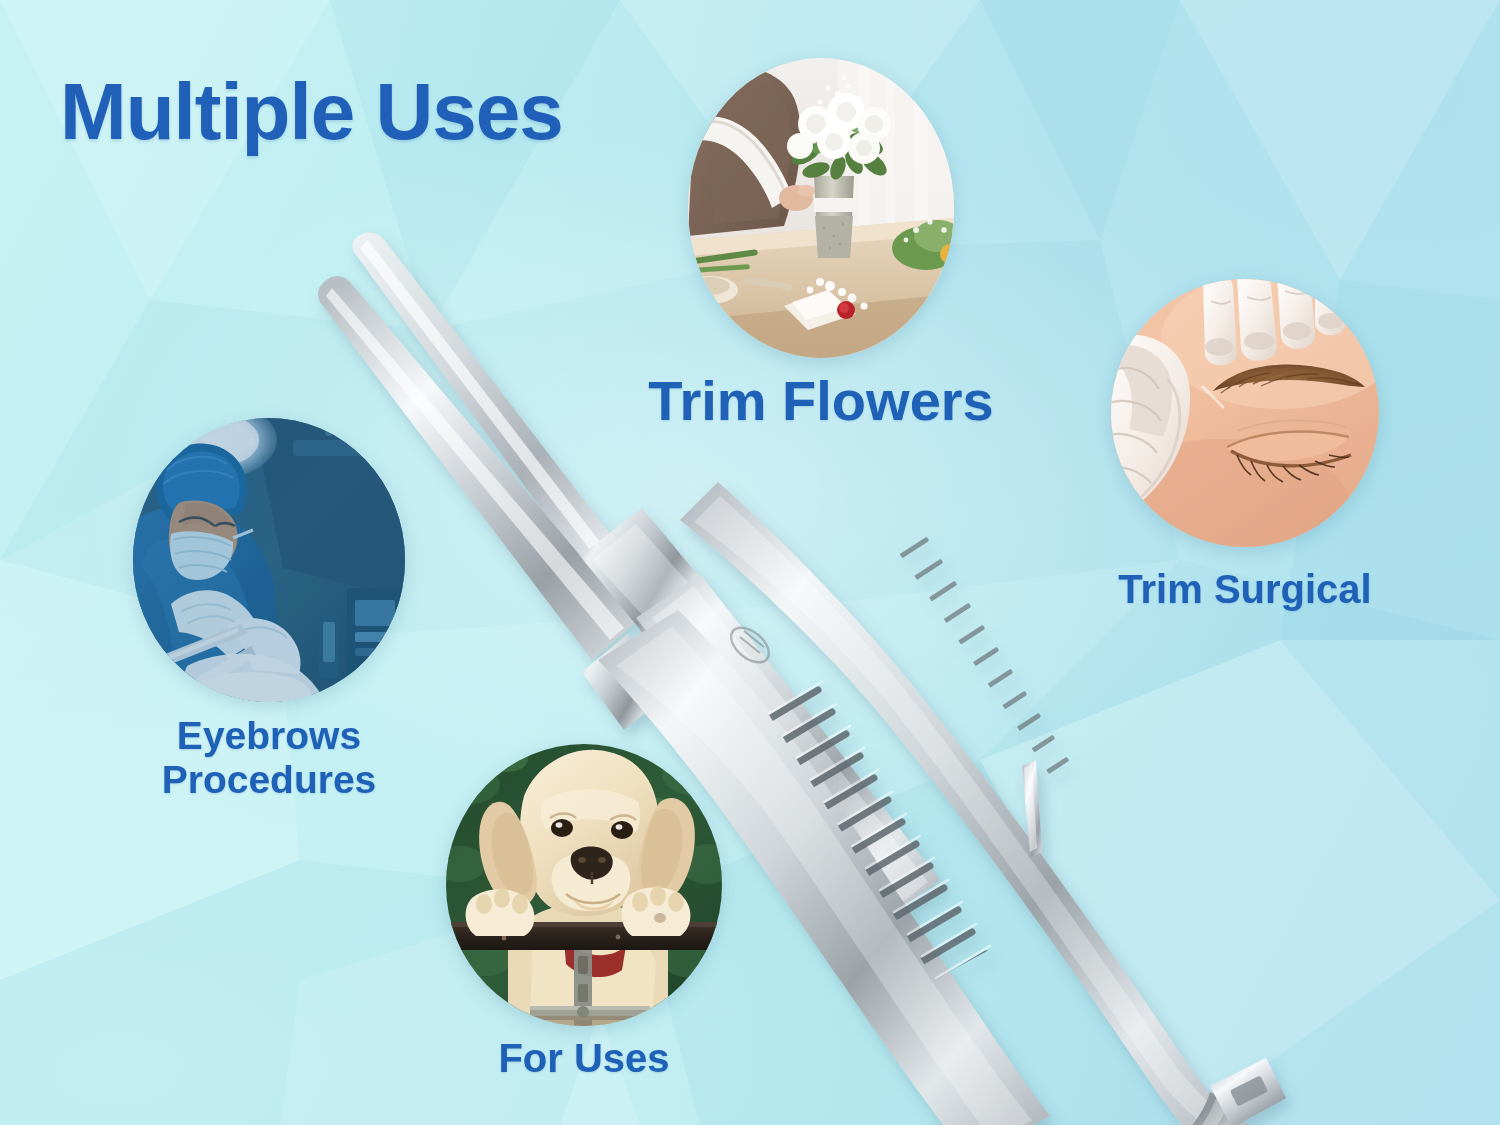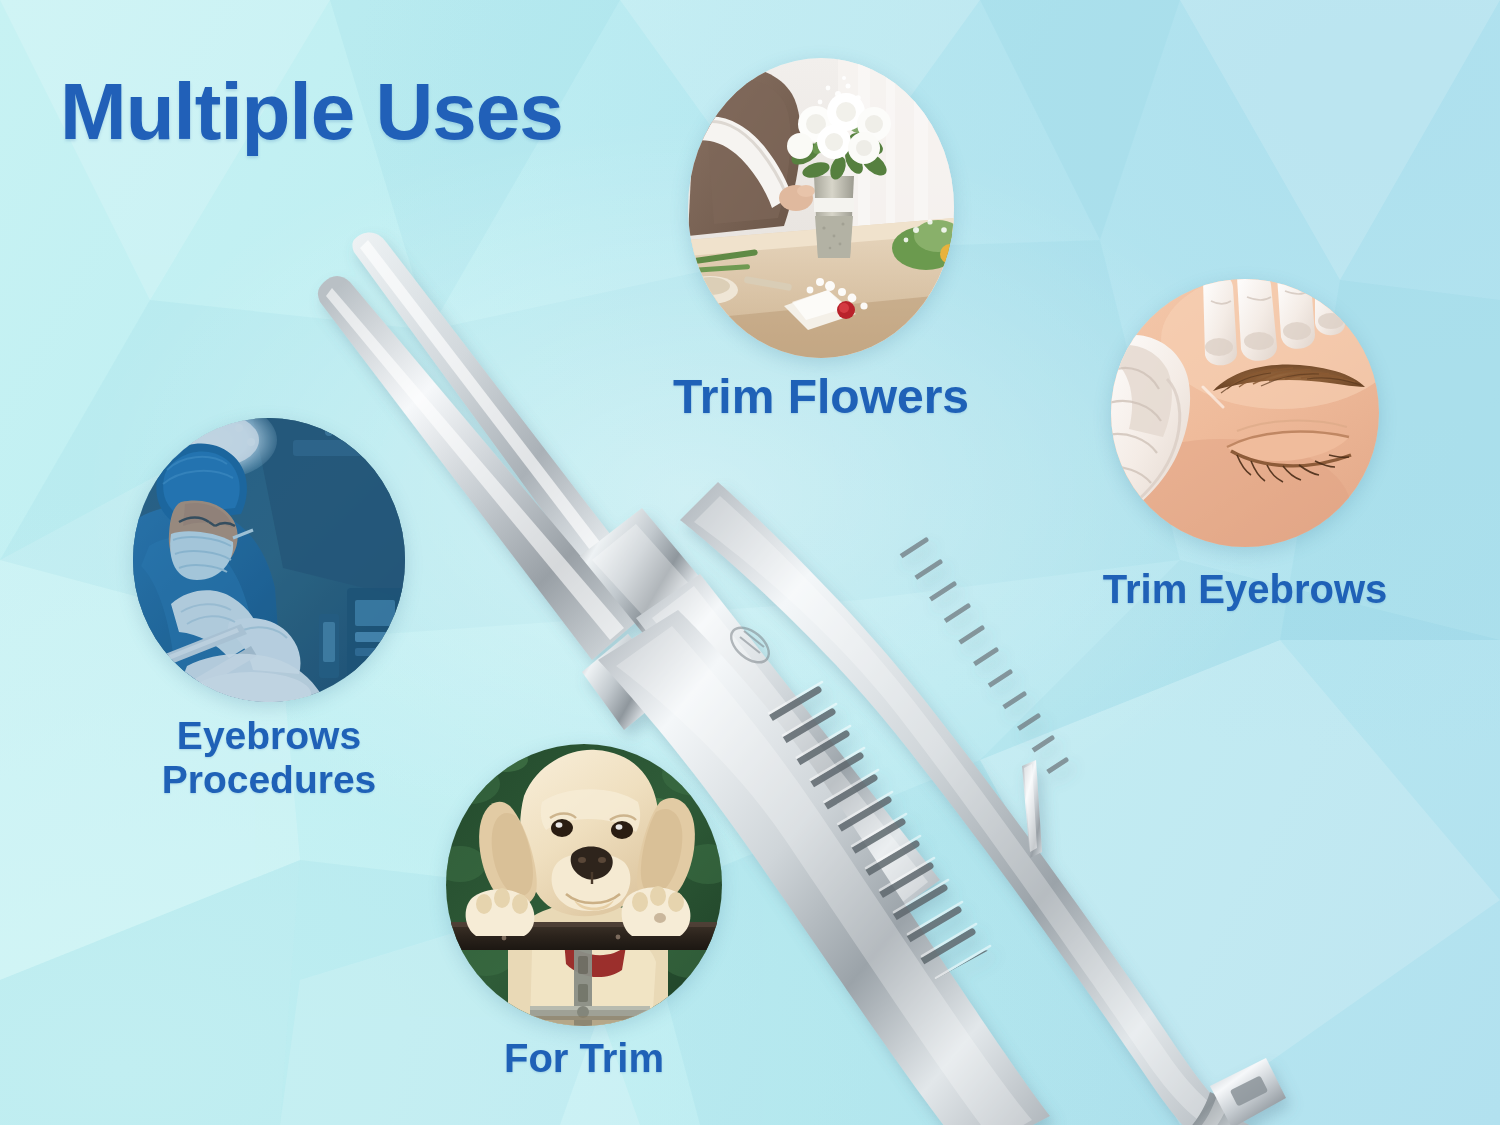--- a/index.html
+++ b/index.html
@@ -46,21 +46,21 @@
   .caption{
     position:absolute;left:50%;transform:translateX(-50%);
     color:#1f61b7;font-weight:bold;text-align:center;
     white-space:pre;line-height:1.12;
     text-shadow:0 1px 2px rgba(90,150,200,.3);
   }
 
   
   #f-flowers{left:688px;top:58px;}
   #f-flowers .circle{width:266px;height:300px;border-radius:50%;}
-  #f-flowers .caption{top:312px;font-size:48px;}
+  #f-flowers .caption{top:312px;font-size:56px;}
 
   #f-eyebrows{left:1111px;top:279px;}
   #f-eyebrows .circle{width:268px;height:268px;}
   #f-eyebrows .caption{top:288px;font-size:40px;}
 
   #f-surgical{left:133px;top:418px;}
   #f-surgical .circle{width:272px;height:284px;}
   #f-surgical .caption{top:296px;font-size:39px;}
 
   #f-pets{left:446px;top:744px;}
@@ -477,21 +477,21 @@
             <path d="M-2,124 C18,118 40,126 50,142"></path>
             <path d="M-4,156 C16,152 36,160 46,174"></path>
             <path d="M-6,188 C12,186 30,192 40,204"></path>
           </g>
           <path d="M56,100 C68,112 72,136 66,160 C60,184 44,206 26,222" fill="none" stroke="#d9cdc4" stroke-width="3" opacity="0.8"></path>
         </g>
 
         <path d="M92,108 L112,128" stroke="#ffffff" stroke-width="3" opacity="0.55" stroke-linecap="round"></path>
       </svg>
     </div>
-    <div class="caption">Trim Eyebrows</div>
+    <div class="caption">Trim Surgical</div>
   </div>
 
   <div class="feature" id="f-surgical">
     <div class="circle">
       <svg class="scene" viewBox="0 0 272 284" preserveAspectRatio="xMidYMid slice">
         <defs>
           <linearGradient id="orBg" x1="0" y1="0" x2="1" y2="1">
             <stop offset="0%" stop-color="#2c5f83"></stop>
             <stop offset="50%" stop-color="#33667f"></stop>
             <stop offset="100%" stop-color="#1f4a68"></stop>
@@ -680,16 +680,16 @@
           <rect x="128" y="206" width="18" height="76" fill="#8b8f86"></rect>
           <rect x="132" y="212" width="10" height="18" rx="2" fill="#6e7268"></rect>
           <rect x="132" y="240" width="10" height="18" rx="2" fill="#6e7268"></rect>
           <rect x="84" y="262" width="120" height="14" fill="#9a9e94"></rect>
           <rect x="84" y="262" width="120" height="4" fill="#b5b9ae"></rect>
           <circle cx="137" cy="268" r="6" fill="#7d8178"></circle>
         </g>
         <rect x="56" y="272" width="170" height="10" fill="#8e7e62" opacity="0.6"></rect>
       </svg>
     </div>
-    <div class="caption">For Trim</div>
+    <div class="caption">For Uses</div>
   </div>
 
 </div>
 
 </body></html>

